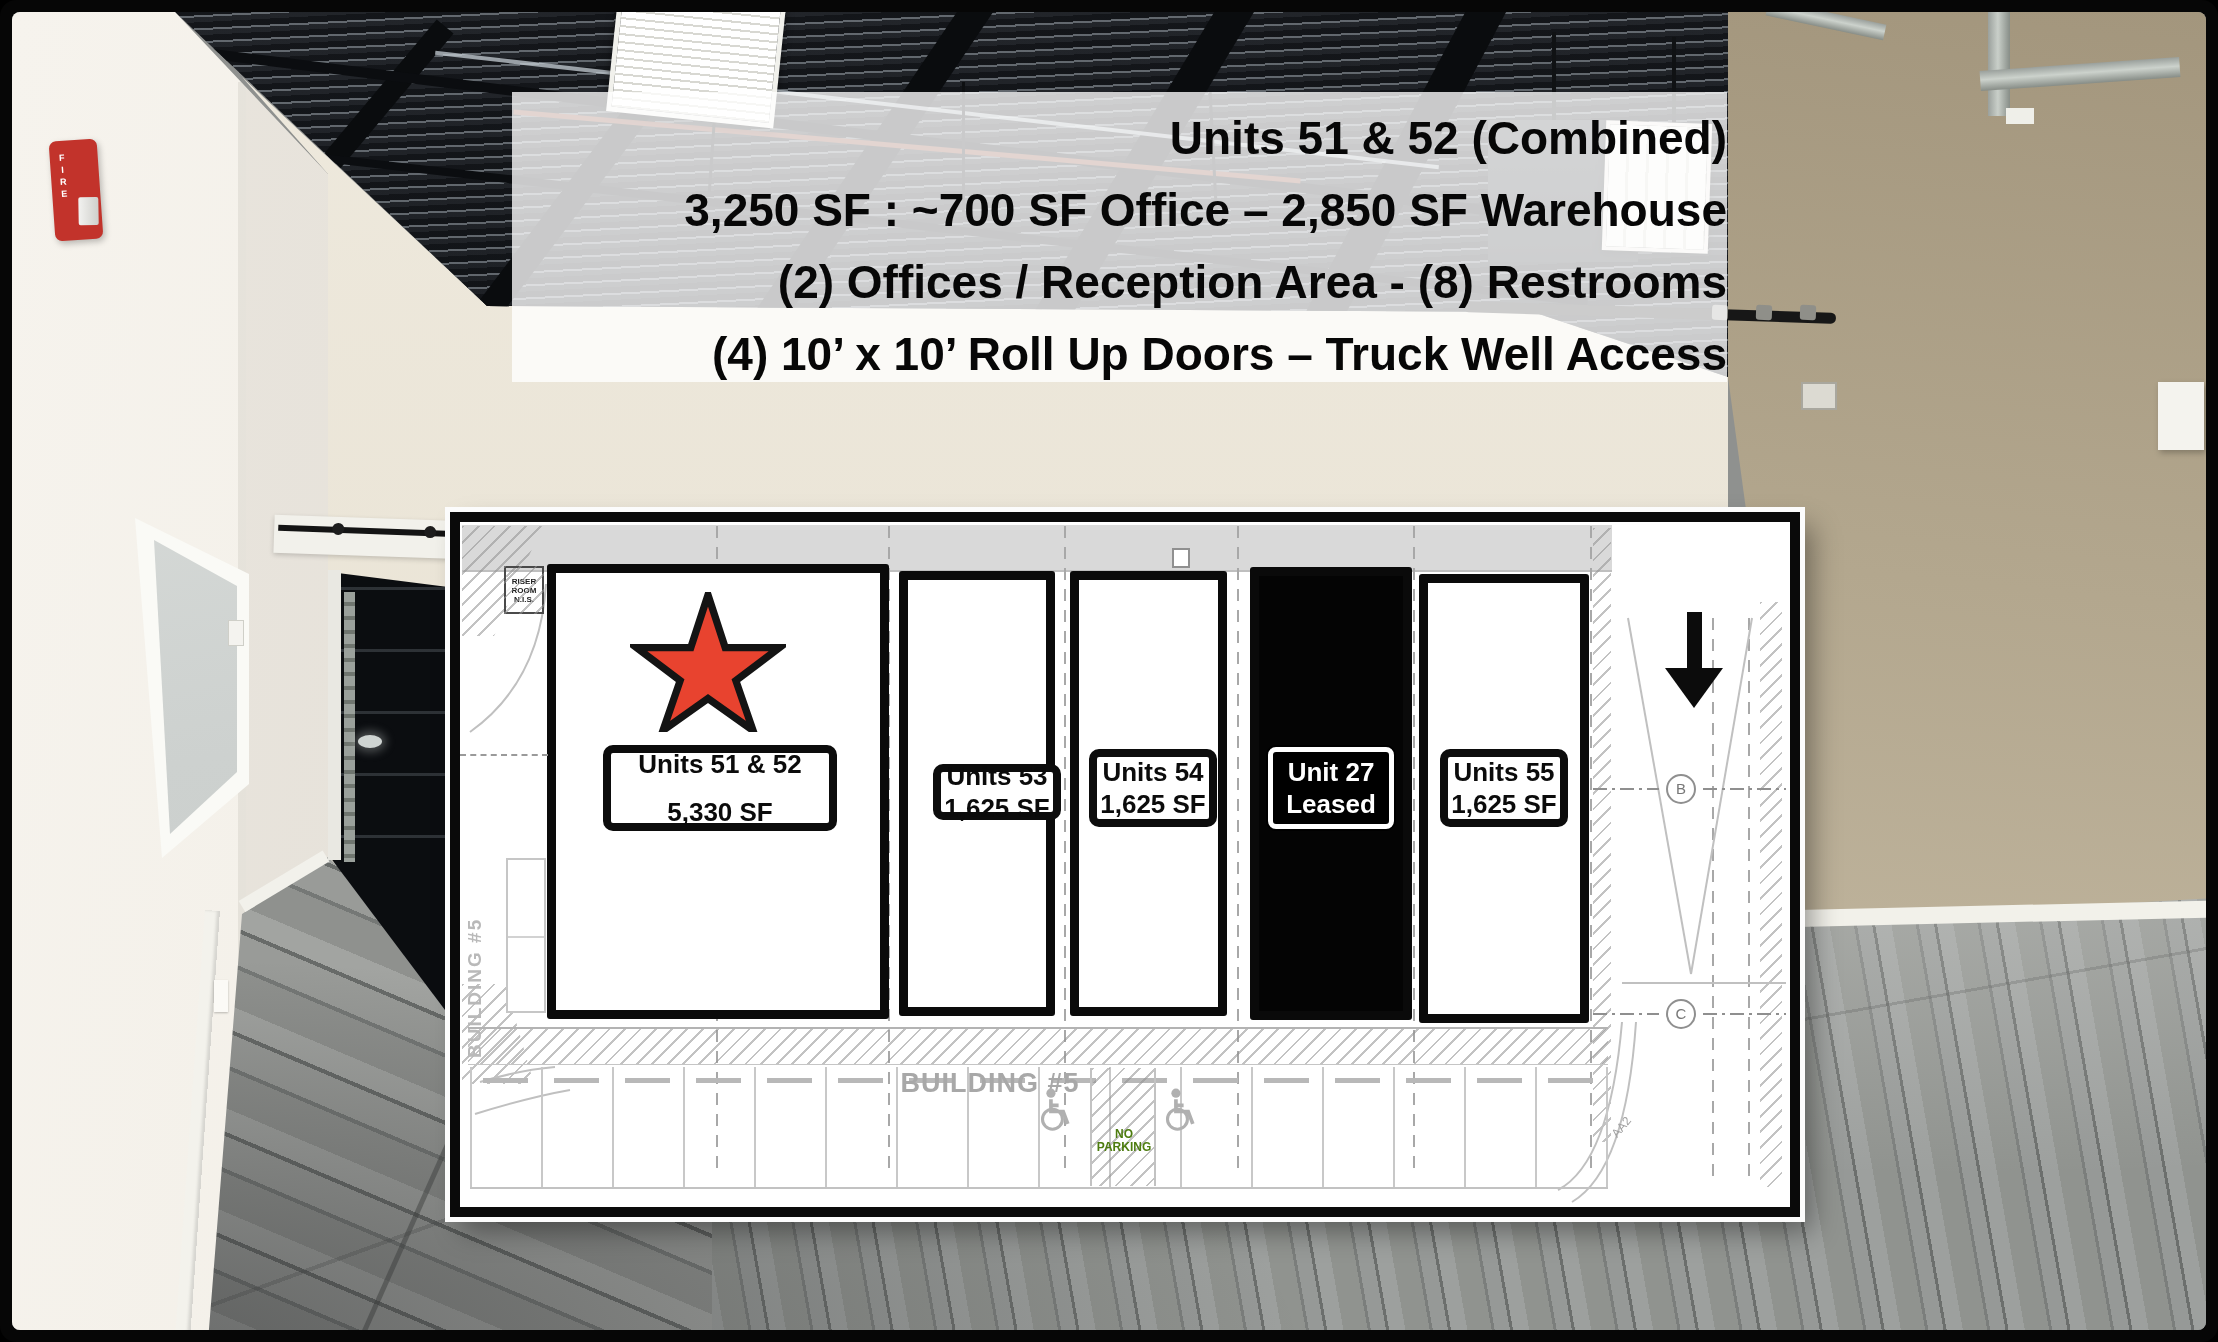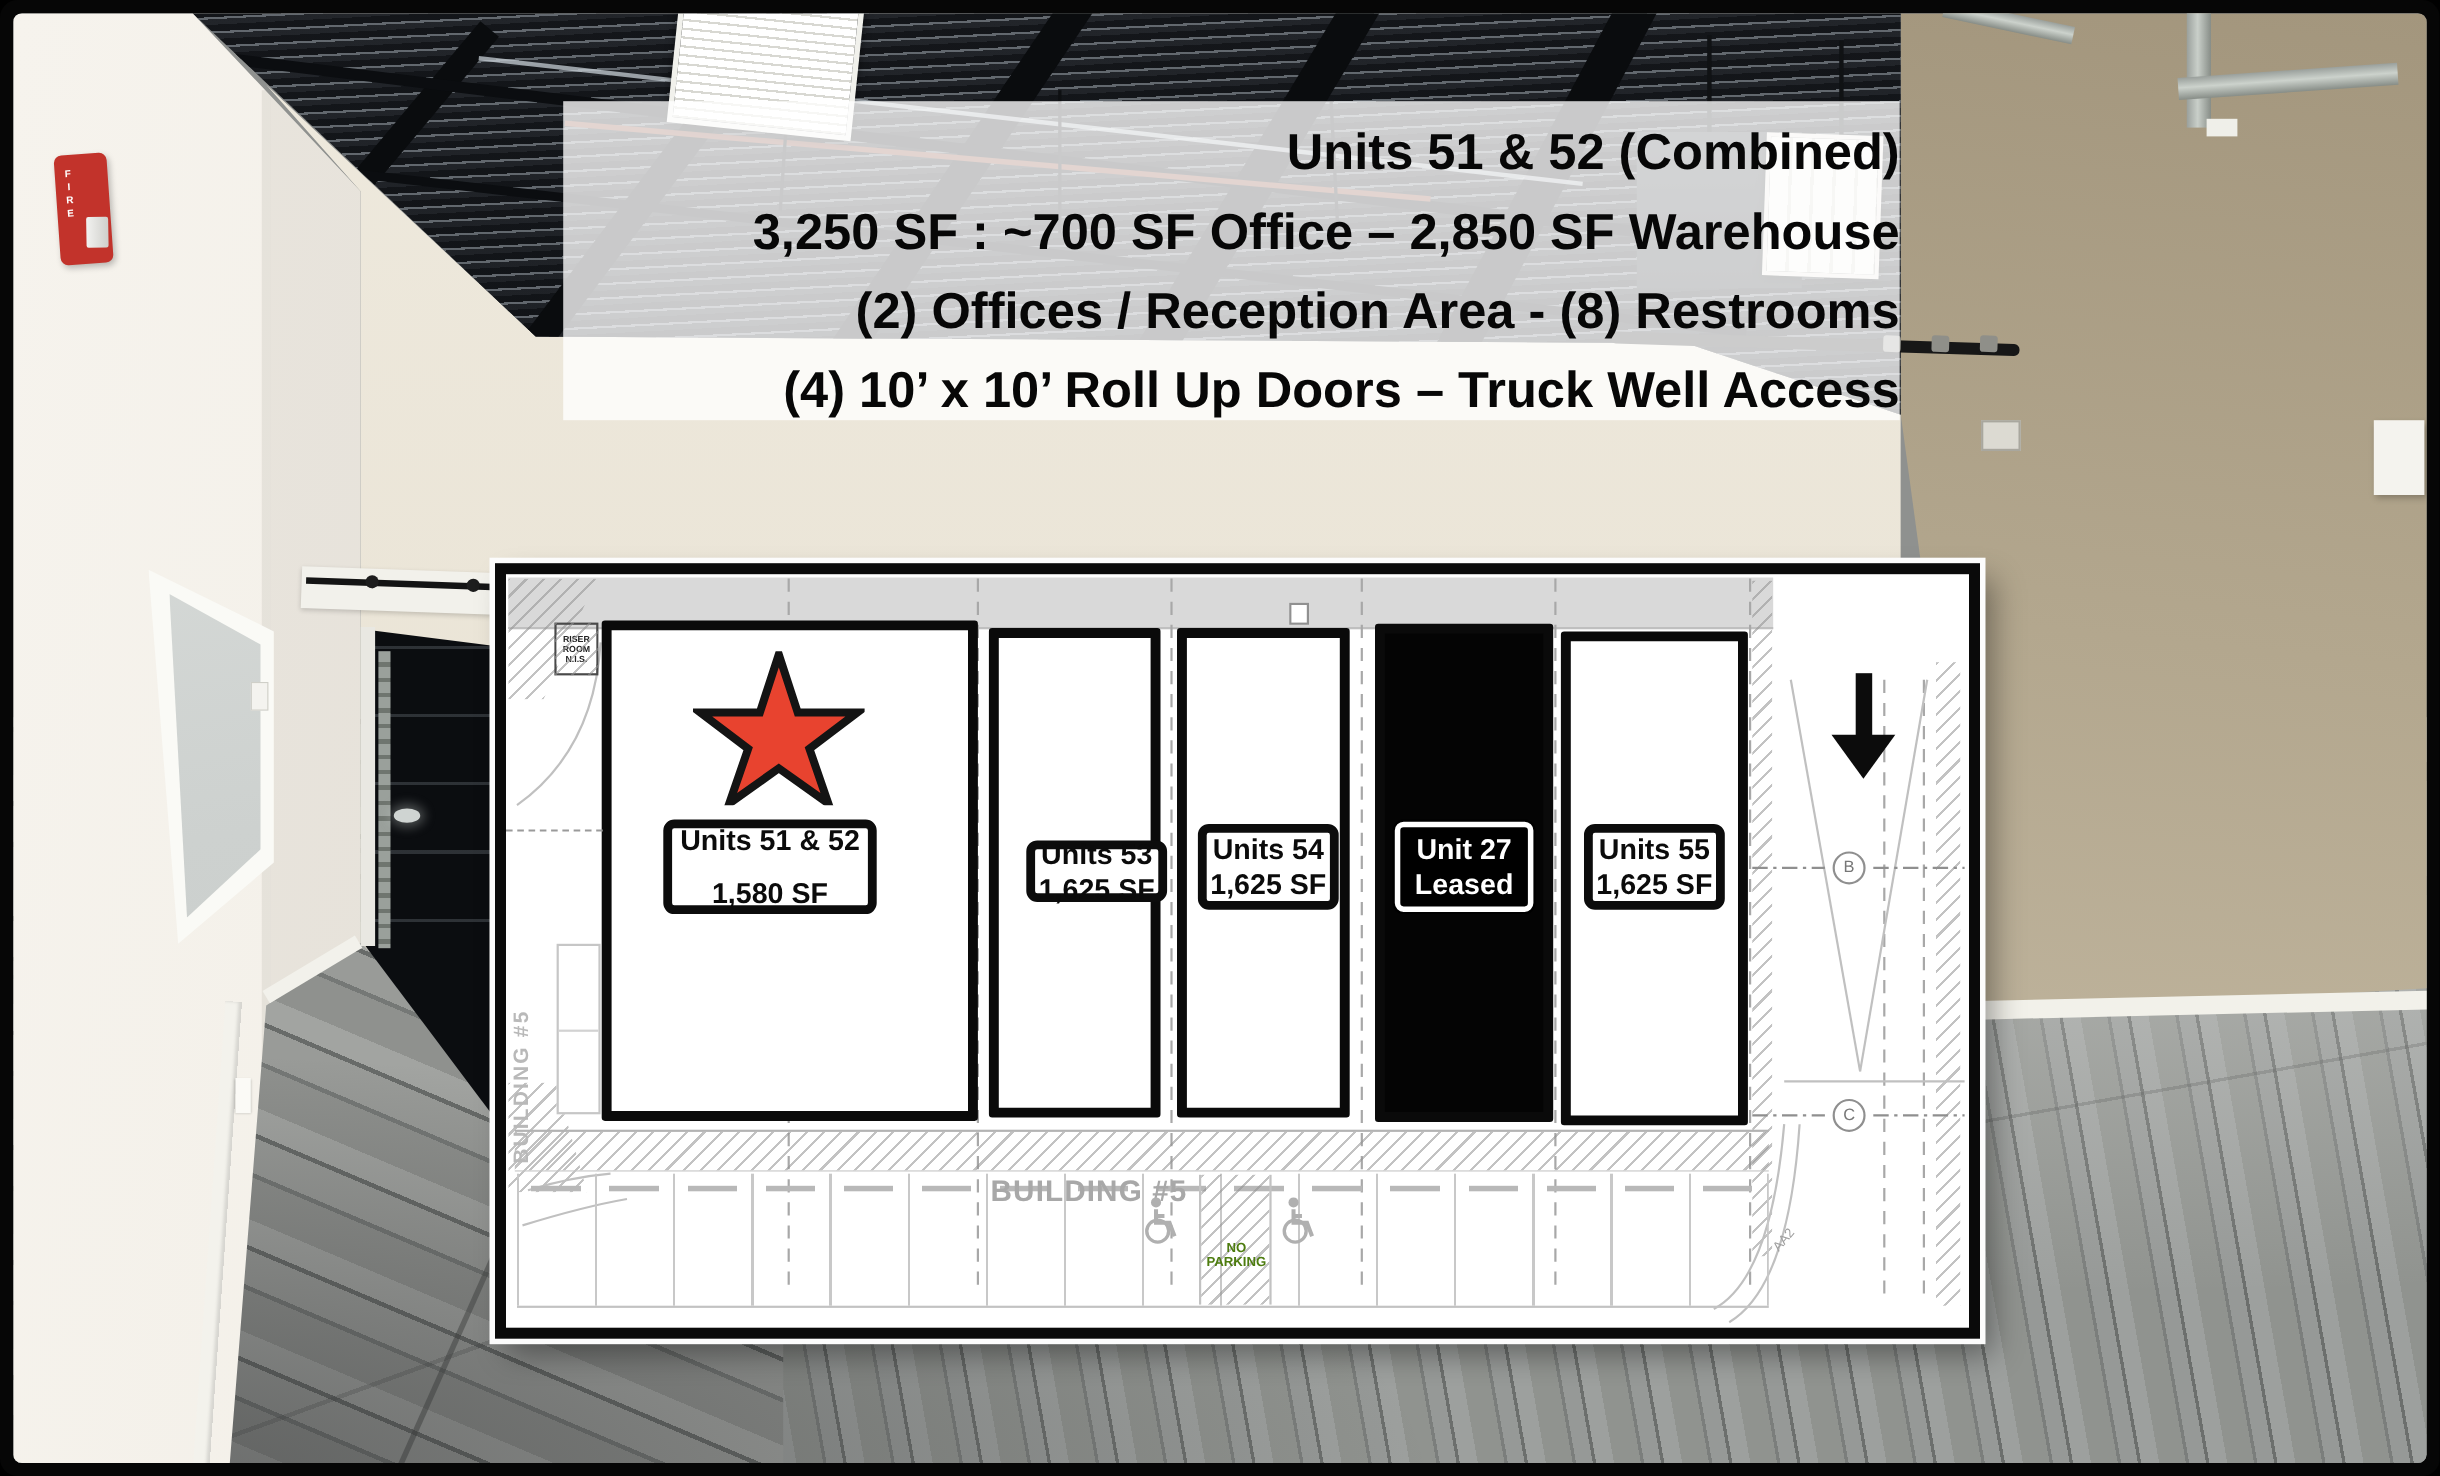--- a/index.html
+++ b/index.html
@@ -254,23 +254,23 @@
     <div class="abs unit" style="left:439px;top:49px;width:156px;height:445px;"></div>
     <div class="abs unit" style="left:610px;top:49px;width:157px;height:445px;"></div>
     <div class="abs unit leased" style="left:790px;top:45px;width:162px;height:453px;"></div>
     <div class="abs unit" style="left:959px;top:52px;width:170px;height:449px;"></div>
     <div class="abs doormark"></div>
 
     <svg class="abs" style="left:170px;top:70px;width:156px;height:140px;" viewBox="0 0 100 96">
       <polygon points="50,2 61.8,38.2 99,38.2 69.1,60.8 80.9,95 50,73 19.1,95 30.9,60.8 1,38.2 38.2,38.2" fill="#e8432f" stroke="#141414" stroke-width="5" stroke-linejoin="miter"></polygon>
     </svg>
 
-    <div class="abs ulabel" style="left:143px;top:223px;width:194px;height:86px;gap:16px;">
+    <div class="abs ulabel" style="left:143px;top:223px;width:234px;height:86px;gap:16px;">
       <div>Units 51 &amp; 52</div>
-      <div>1,580 SF</div>
+      <div>5,330 SF</div>
     </div>
     <div class="abs ulabel" style="left:457px;top:242px;width:128px;height:56px;margin-left:16px;">
       <div>Units 53</div>
       <div>1,625 SF</div>
     </div>
     <div class="abs ulabel" style="left:629px;top:227px;width:128px;height:78px;">
       <div>Units 54</div>
       <div>1,625 SF</div>
     </div>
     <div class="abs ulabel dark" style="left:808px;top:225px;width:126px;height:82px;">

